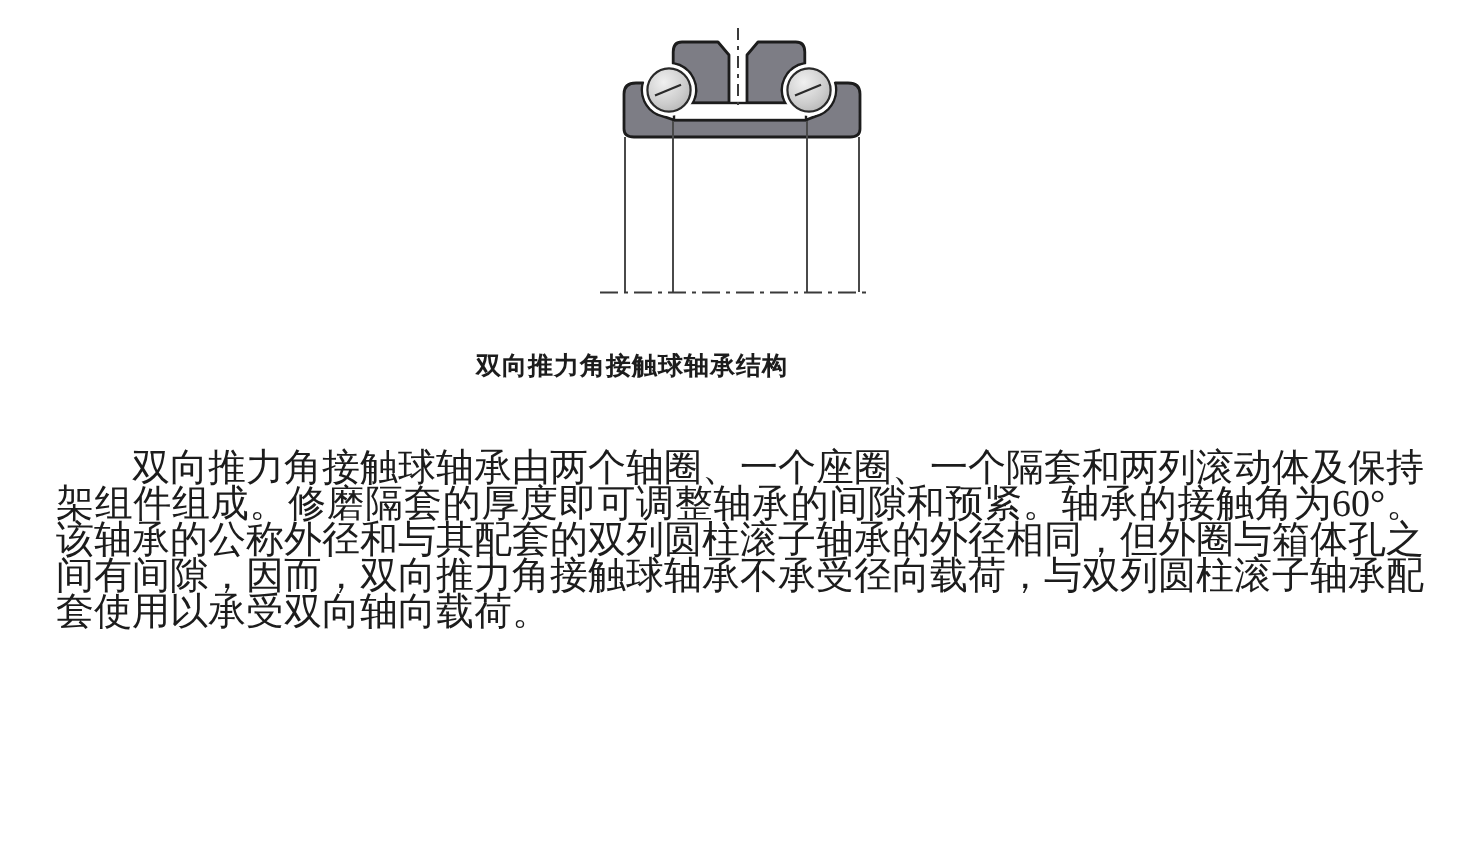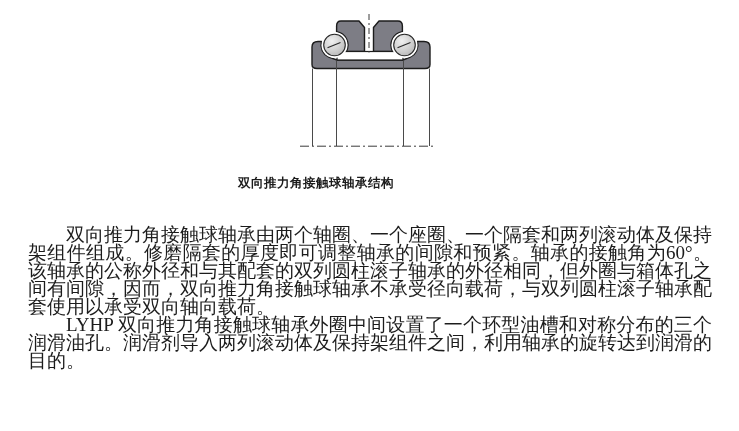--- a/index.html
+++ b/index.html
@@ -67,14 +67,13 @@
   <g fill="none" stroke-width="1" stroke="#3a3a3a">
     <line x1="300" y1="146.2" x2="436" y2="146.2" stroke-dasharray="9 3 2 3"></line>
     <line x1="369" y1="14" x2="369" y2="52.5" stroke-dasharray="6 3 2 3"></line>
   </g>
 </svg>
 
 <div class="caption">双向推力角接触球轴承结构</div>
 
 <div class="article">
   <p>双向推力角接触球轴承由两个轴圈、一个座圈、一个隔套和两列滚动体及保持架组件组成。修磨隔套的厚度即可调整轴承的间隙和预紧。轴承的接触角为60°。该轴承的公称外径和与其配套的双列圆柱滚子轴承的外径相同，但外圈与箱体孔之间有间隙，因而，双向推力角接触球轴承不承受径向载荷，与双列圆柱滚子轴承配套使用以承受双向轴向载荷。</p>
-  <p>LYHP 双向推力角接触球轴承外圈中间设置了一个环型油槽和对称分布的三个润滑油孔。润滑剂导入两列滚动体及保持架组件之间，利用轴承的旋转达到润滑的目的。</p>
 </div>
 
 </body></html>

